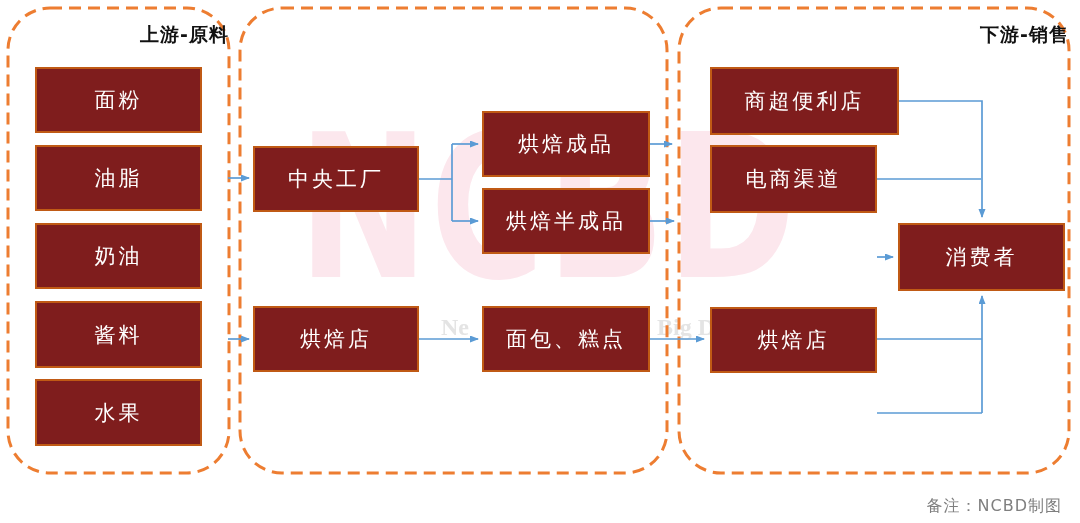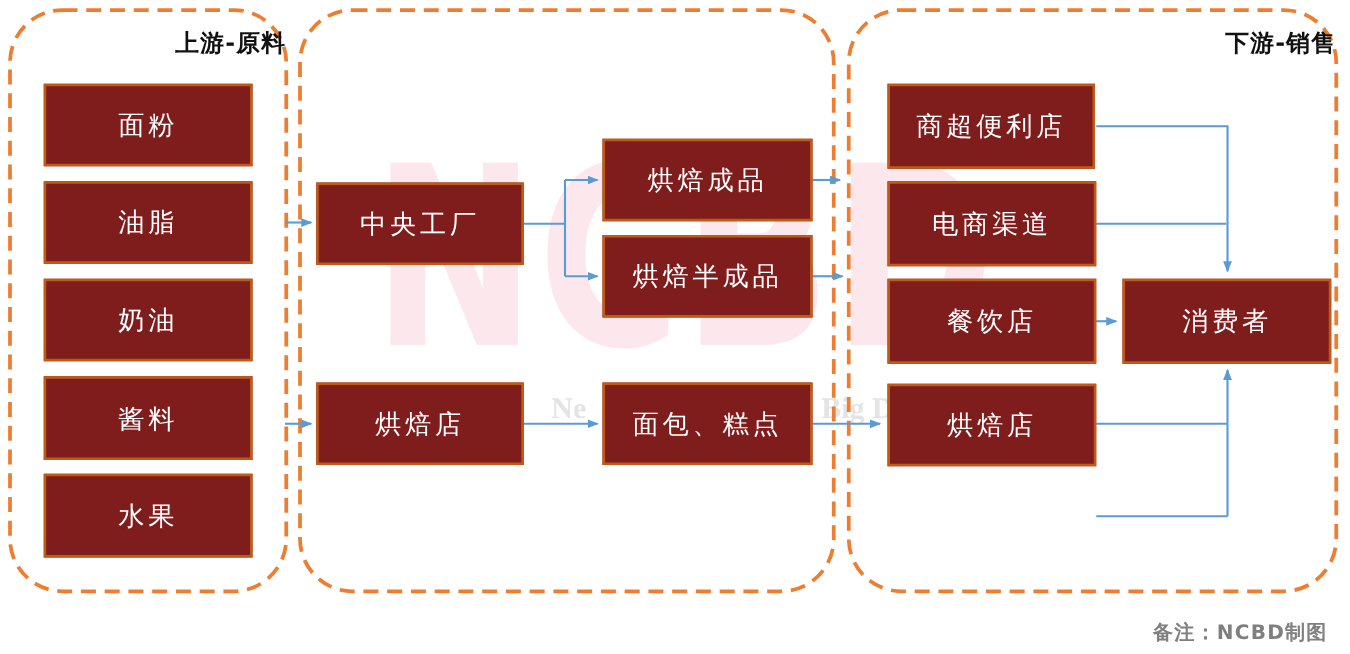--- a/index.html
+++ b/index.html
@@ -27,21 +27,21 @@
   }
   
   .node{
     position:absolute;z-index:2;box-sizing:border-box;
     background:#7f1d1d;border:2px solid #C05A15;
     display:flex;align-items:center;justify-content:center;
     color:#ffffff;font-size:21px;letter-spacing:3px;white-space:nowrap;
   }
   .note{
     position:absolute;top:496px;right:18px;z-index:2;
-    font-size:16px;font-weight:bold;color:#7f7f7f;letter-spacing:1px;
+    font-size:16px;font-weight:normal;color:#7f7f7f;letter-spacing:1px;
   }
 </style>
 </head>
 <body>
 
 <div class="stage">
 
   <div class="wm-big">NCBD</div>
   <div class="wm-frag" style="left:441px">Ne</div>
   <div class="wm-frag" style="left:657px">Big D</div>
@@ -86,21 +86,20 @@
   <div class="node" style="left:35px;top:223px;width:167px;height:66px">奶油</div>
   <div class="node" style="left:35px;top:301px;width:167px;height:67px">酱料</div>
   <div class="node" style="left:35px;top:379px;width:167px;height:67px">水果</div>
 
   <div class="node" style="left:482px;top:111px;width:168px;height:66px">烘焙成品</div>
   <div class="node" style="left:253px;top:146px;width:166px;height:66px">中央工厂</div>
   <div class="node" style="left:482px;top:188px;width:168px;height:66px">烘焙半成品</div>
   <div class="node" style="left:253px;top:306px;width:166px;height:66px">烘焙店</div>
   <div class="node" style="left:482px;top:306px;width:168px;height:66px">面包、糕点</div>
 
-  <div class="node" style="left:710px;top:67px;width:166px;height:68px">商超便利店</div>
+  <div class="node" style="left:710px;top:67px;width:189px;height:68px">商超便利店</div>
   <div class="node" style="left:710px;top:145px;width:167px;height:68px">电商渠道</div>
-  <div class="node" style="left:710px;top:223px;width:167px;height:68px">餐饮店</div>
   <div class="node" style="left:710px;top:307px;width:167px;height:66px">烘焙店</div>
   <div class="node" style="left:898px;top:223px;width:167px;height:68px">消费者</div>
 
   <div class="note">备注：NCBD制图</div>
 
 </div>
 
 </body></html>

